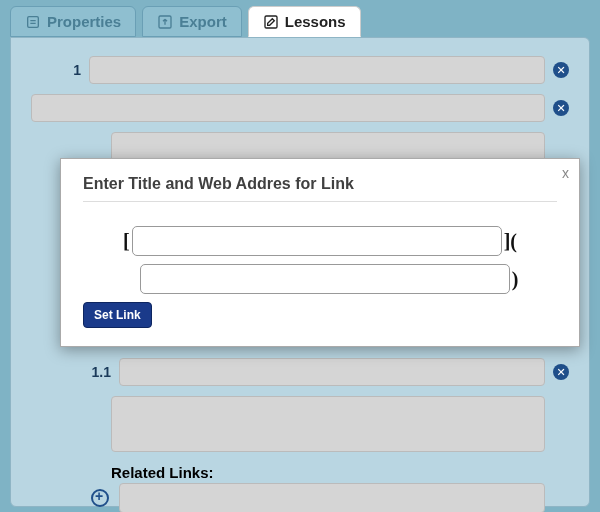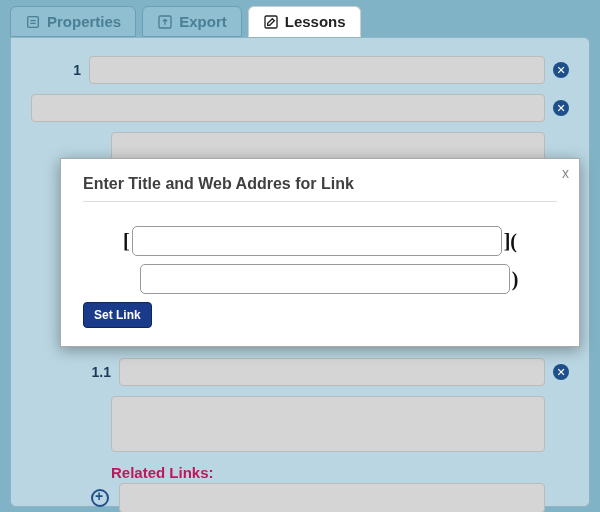--- a/index.html
+++ b/index.html
@@ -78,21 +78,21 @@
     line-height: 16px;
     text-align: center;
     margin-top: 6px;
     cursor: pointer;
   }
   .indent-block { margin-left: 80px; margin-right: 24px; }
   .related {
     margin-left: 80px;
     font-size: 15px;
     font-weight: 700;
-    color: #be185d;
+    color: #000000;
     margin-top: 12px;
     margin-bottom: 2px;
   }
   .linkrow {
     display: flex;
     align-items: center;
     gap: 10px;
     margin-left: 60px;
     margin-right: 24px;
   }

